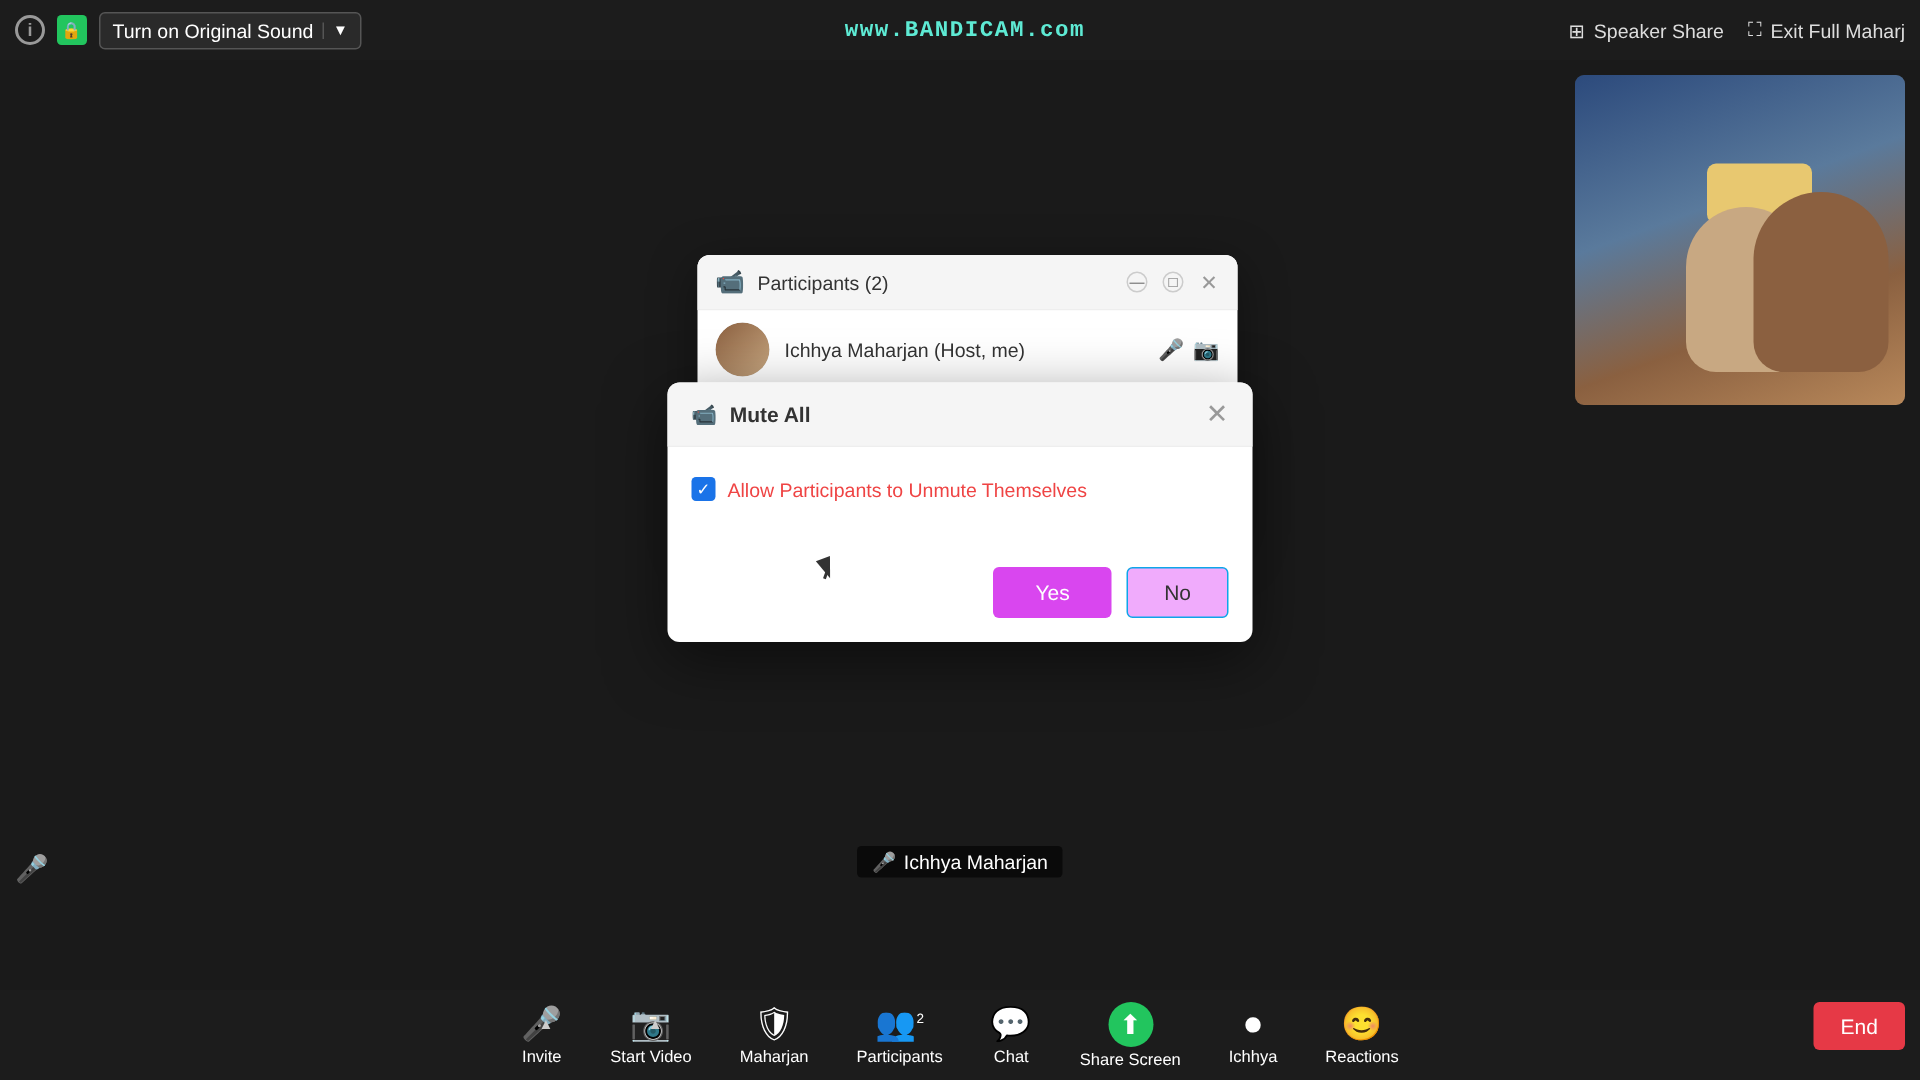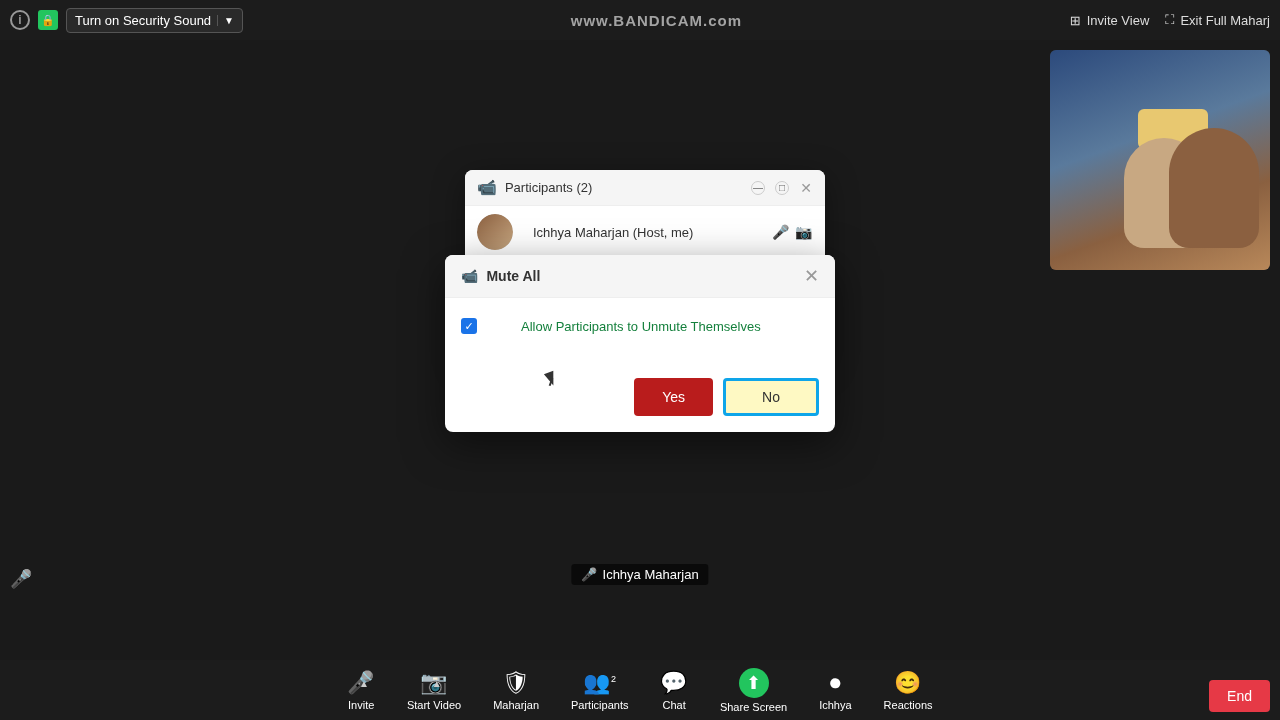--- a/index.html
+++ b/index.html
@@ -61,21 +61,22 @@
       padding-left: 6px;
       font-size: 10px;
     }
     .top-bar-center {
       color: #888;
       font-size: 15px;
       font-weight: bold;
       letter-spacing: 1px;
     }
     .top-bar-center span.brand {
-      color: #a3a3a3;
+      color: #5eead4;
+      font-family: Liberation Mono, monospace;
     }
     .top-bar-right {
       display: flex;
       align-items: center;
       gap: 16px;
     }
     .speaker-view-btn, .exit-fullscreen-btn {
       display: flex;
       align-items: center;
       gap: 6px;
@@ -215,21 +216,21 @@
     .toolbar-btn .arrow-up {
       position: absolute;
       right: 6px;
       top: 8px;
       font-size: 10px;
       color: #ccc;
     }
     .end-btn {
       position: absolute;
       right: 10px;
-      bottom: 8px;
+      bottom: 20px;
       background: #e63946;
       color: #fff;
       border: none;
       border-radius: 4px;
       padding: 8px 18px;
       font-size: 14px;
       cursor: pointer;
     }
     .share-screen-icon-wrapper {
       background: #22c55e;
@@ -282,21 +283,21 @@
       color: #666;
     }
     .panel-ctrl.minimize { background: none; border: 1px solid #ccc; }
     .panel-ctrl.maximize { background: none; border: 1px solid #ccc; }
     .panel-ctrl.close-btn { background: none; color: #999; font-size: 14px; }
 
     .participant-item {
       display: flex;
       align-items: center;
       padding: 8px 12px;
-      gap: 20px;
+      gap: 10px;
       border-bottom: 1px solid #f0f0f0;
     }
     .participant-avatar {
       width: 36px;
       height: 36px;
       border-radius: 50%;
       overflow: hidden;
       background: #ddd;
       display: flex;
       align-items: center;
@@ -409,44 +410,43 @@
       border-radius: 3px;
       display: flex;
       align-items: center;
       justify-content: center;
       color: white;
       font-size: 11px;
       flex-shrink: 0;
     }
     .dialog-checkbox-label {
       font-size: 13px;
-      color: #15803d;
-      margin-left: 36px;
+      color: #ef4444;
     }
     .dialog-actions {
       display: flex;
       justify-content: flex-end;
       gap: 10px;
       padding: 0 16px 16px;
     }
     .btn-yes {
-      background: #b91c1c;
+      background: #d946ef;
       color: white;
       border: none;
       border-radius: 4px;
       padding: 8px 28px;
       font-size: 14px;
       cursor: pointer;
     }
     .btn-no {
-      background: #fef9c3;
+      background: #f0abfc;
       color: #333;
-      border: 3px solid #0ea5e9;
+      border: 1px solid #0ea5e9;
       border-radius: 4px;
-      padding: 8px 36px;
+      padding: 8px 24px;
       font-size: 14px;
       cursor: pointer;
     }
 
     
     .cursor {
       position: absolute;
       top: 370px;
       left: 545px;
       width: 12px;
@@ -474,31 +474,31 @@
     }
   </style>
 </head>
 <body>
 
 <div class="top-bar">
   <div class="top-bar-left">
     <div class="info-icon">i</div>
     <div class="shield-icon">🔒</div>
     <button class="original-sound-btn">
-      <span>Turn on Security Sound</span>
+      <span>Turn on Original Sound</span>
       <span class="dropdown-arrow">▼</span>
     </button>
   </div>
   <div class="top-bar-center">
     <span class="brand">www.BANDICAM.com</span>
   </div>
   <div class="top-bar-right">
     <button class="speaker-view-btn">
       <span>⊞</span>
-      <span>Invite View</span>
+      <span>Speaker Share</span>
     </button>
     <button class="exit-fullscreen-btn">
       <span>⛶</span>
       <span>Exit Full Maharj</span>
     </button>
   </div>
 </div>
 
 <div class="main-content">
 

